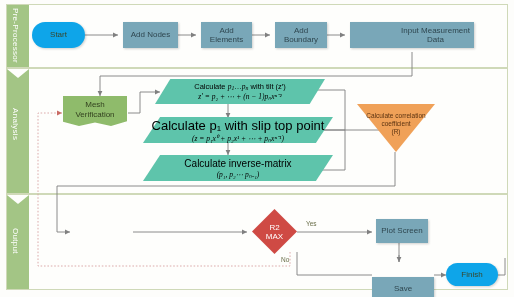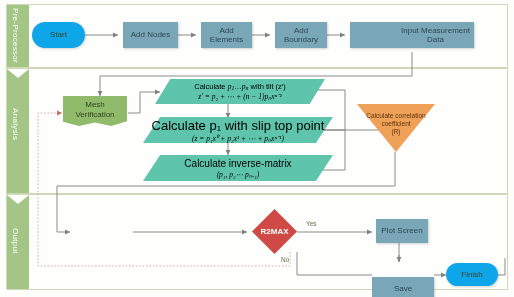--- a/index.html
+++ b/index.html
@@ -176,21 +176,21 @@
          padding-top:8px;font-size:6.5px;color:#5a3210;line-height:1.2;">
       <span class="lbl-line">Calculate correlation</span>
       <span class="lbl-line">coefficient</span>
       <span class="lbl-line">(R)</span>
     </div>
   </div>
 
 
   <div style="position:absolute;left:252px;top:209px;width:45px;height:45px;">
     <div class="diamond-red shadow" style="position:absolute;inset:0;"></div>
-    <div class="para-inner" style="flex-direction:row;font-size:8px;color:#fff;font-weight:bold;">
+    <div class="para-inner" style="flex-direction:column;font-size:8px;color:#fff;">
       <span class="lbl-line">R2</span>
       <span class="lbl-line">MAX</span>
     </div>
   </div>
 
   <div class="edge-label" style="left:306px;top:220px;">Yes</div>
   <div class="edge-label" style="left:281px;top:256px;">No</div>
 
   <div class="node box-blue shadow" style="left:376px;top:219px;width:52px;height:24px;">
     <span>Plot Screen</span>

